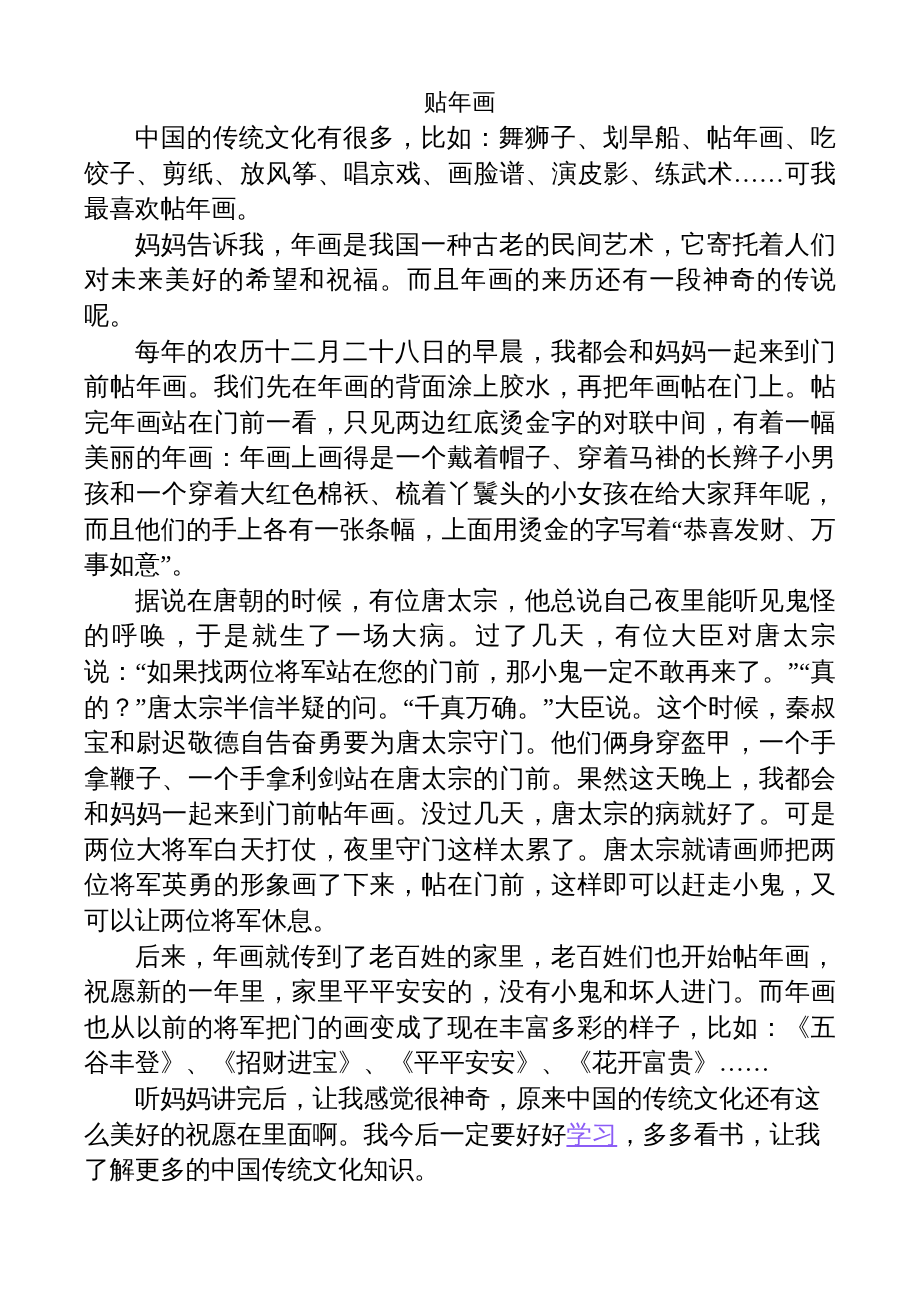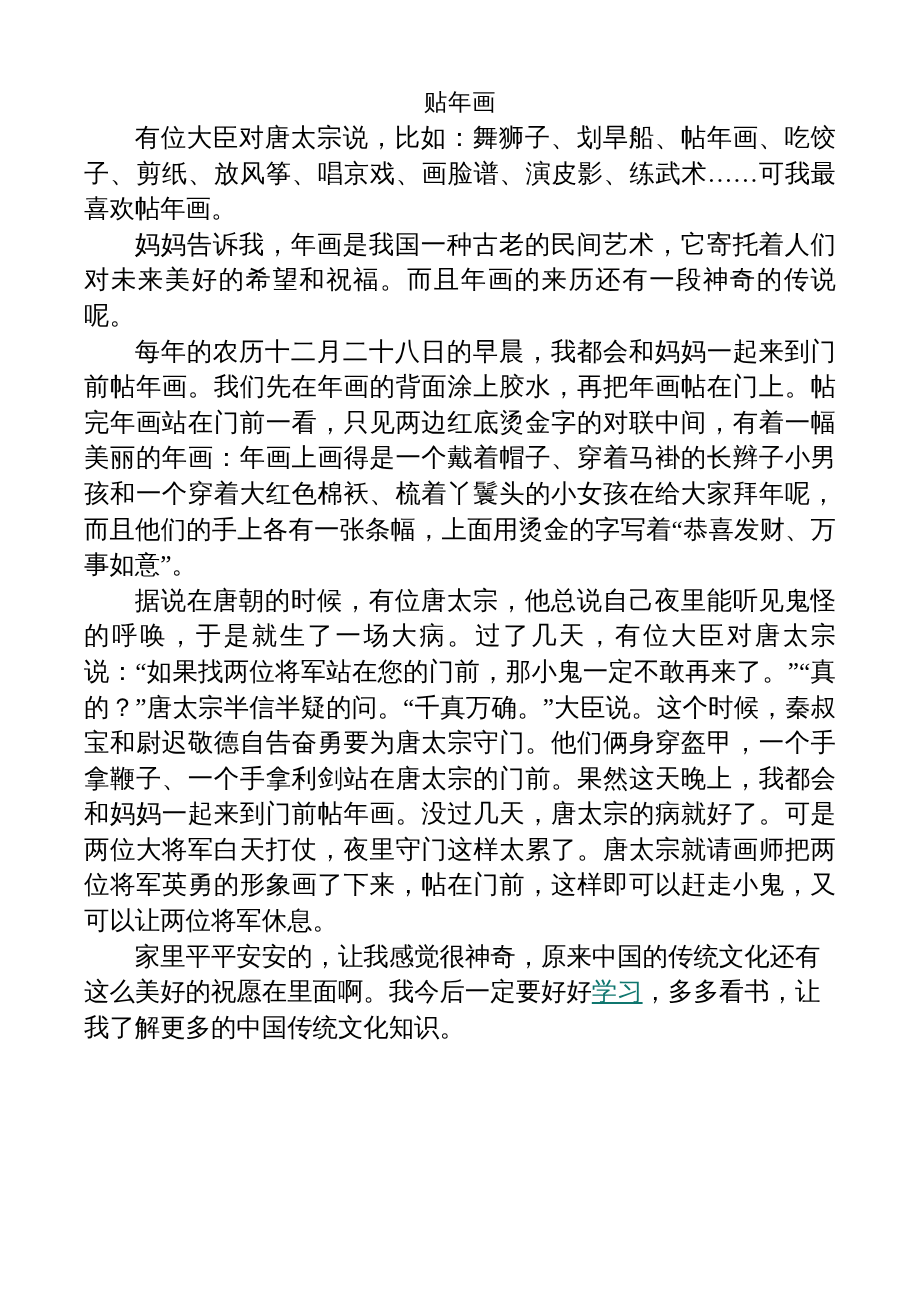--- a/index.html
+++ b/index.html
@@ -63,25 +63,26 @@
   }
 </style>
 </head>
 <body>
 
 <div class="page">
   <div class="doc-body">
 
     <div class="doc-title">贴年画</div>
 
-    <p class="para">有位大臣对唐太宗说，比如：舞狮子、划旱船、帖年画、吃饺子、剪纸、放风筝、唱京戏、画脸谱、演皮影、练武术……可我最喜欢帖年画。</p>
+    <p class="para">中国的传统文化有很多，比如：舞狮子、划旱船、帖年画、吃饺子、剪纸、放风筝、唱京戏、画脸谱、演皮影、练武术……可我最喜欢帖年画。</p>
 
     <p class="para">妈妈告诉我，年画是我国一种古老的民间艺术，它寄托着人们对未来美好的希望和祝福。而且年画的来历还有一段神奇的传说呢。</p>
 
     <p class="para">每年的农历十二月二十八日的早晨，我都会和妈妈一起来到门前帖年画。我们先在年画的背面涂上胶水，再把年画帖在门上。帖完年画站在门前一看，只见两边红底烫金字的对联中间，有着一幅美丽的年画：年画上画得是一个戴着帽子、穿着马褂的长辫子小男孩和一个穿着大红色棉袄、梳着丫鬟头的小女孩在给大家拜年呢，而且他们的手上各有一张条幅，上面用烫金的字写着“恭喜发财、万事如意”。</p>
 
     <p class="para">据说在唐朝的时候，有位唐太宗，他总说自己夜里能听见鬼怪的呼唤，于是就生了一场大病。过了几天，有位大臣对唐太宗说：“如果找两位将军站在您的门前，那小鬼一定不敢再来了。”“真的？”唐太宗半信半疑的问。“千真万确。”大臣说。这个时候，秦叔宝和尉迟敬德自告奋勇要为唐太宗守门。他们俩身穿盔甲，一个手拿鞭子、一个手拿利剑站在唐太宗的门前。果然这天晚上，我都会和妈妈一起来到门前帖年画。没过几天，唐太宗的病就好了。可是两位大将军白天打仗，夜里守门这样太累了。唐太宗就请画师把两位将军英勇的形象画了下来，帖在门前，这样即可以赶走小鬼，又可以让两位将军休息。</p>
 
+    <p class="para">后来，年画就传到了老百姓的家里，老百姓们也开始帖年画，祝愿新的一年里，家里平平安安的，没有小鬼和坏人进门。而年画也从以前的将军把门的画变成了现在丰富多彩的样子，比如：《五谷丰登》、《招财进宝》、《平平安安》、《花开富贵》……</p>
 
-    <p class="para"><span>家里平平安安的，让我感觉很神奇，原来中国的传统文化还有这么美好的祝愿在里面啊。我今后一定要好好</span><a class="doclink" href="#" style="color: #0f766e;">学习</a><span>，多多看书，让我了解更多的中国传统文化知识。</span></p>
+    <p class="para"><span>听妈妈讲完后，让我感觉很神奇，原来中国的传统文化还有这么美好的祝愿在里面啊。我今后一定要好好</span><a class="doclink" href="#" style="color: #8b5cf6;">学习</a><span>，多多看书，让我了解更多的中国传统文化知识。</span></p>
 
   </div>
 </div>
 
 </body></html>

